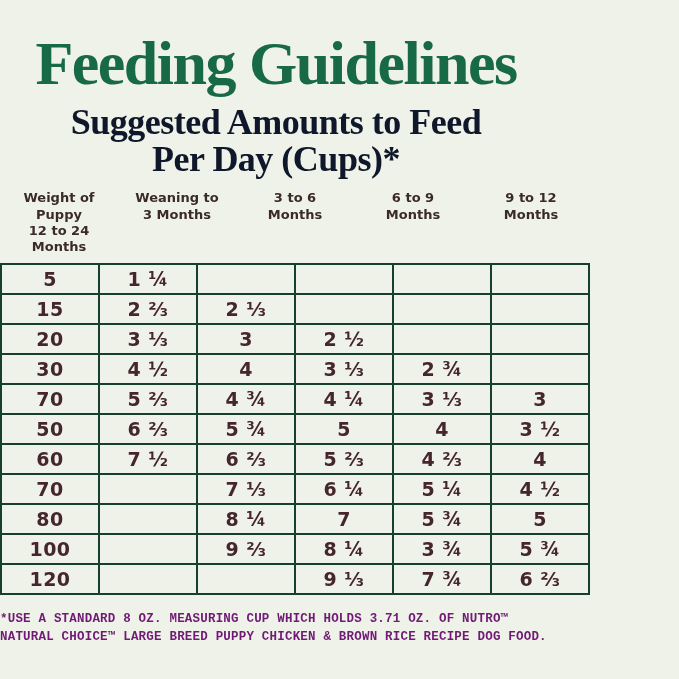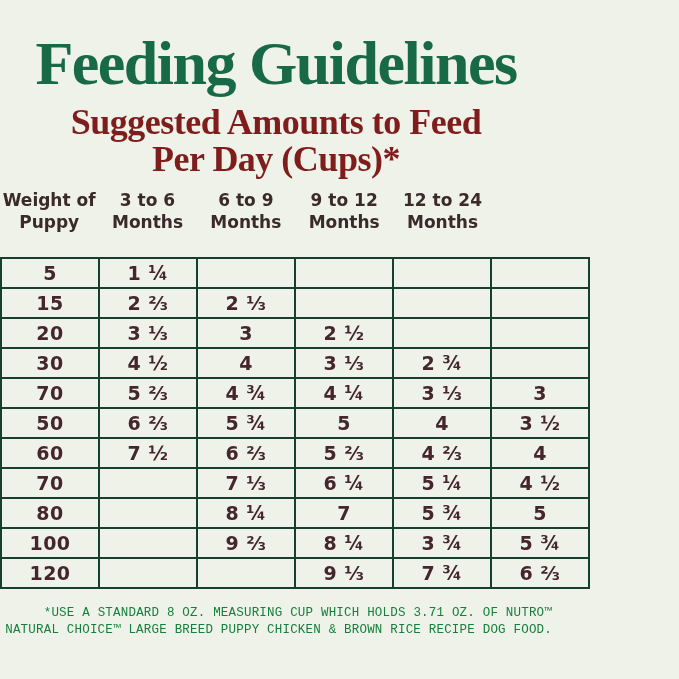--- a/index.html
+++ b/index.html
@@ -21,37 +21,37 @@
     letter-spacing: -1.5px;
     color: #186945;
   }
   .subtitle {
     text-align: center;
     font-family: "Liberation Serif", serif;
     font-weight: 700;
     font-size: 36px;
     line-height: 1.02;
     letter-spacing: -0.5px;
-    color: #7f1d1d;
+    color: #0f172a;
     margin-top: 10px;
   }
 
   .table-wrap { width: 590px; margin: 13px auto 0; }
 
   .header-row {
     display: grid;
-    grid-template-columns: repeat(6, 1fr);
+    grid-template-columns: repeat(5, 1fr);
     text-align: center;
     font-family: "DejaVu Sans", "Liberation Sans", sans-serif;
     font-weight: 700;
-    font-size: 17px;
+    font-size: 13px;
     line-height: 1.25;
     color: #3a2a28;
     white-space: pre-line;
-    margin-bottom: 24px;
+    margin-bottom: 8px;
   }
 
   table.feeding-table {
     width: 100%;
     border-collapse: collapse;
     table-layout: fixed;
   }
   table.feeding-table td {
     border: 2px solid #17402c;
     height: 28px;
@@ -60,44 +60,45 @@
     vertical-align: middle;
     font-family: "DejaVu Sans", "Liberation Sans", sans-serif;
     font-weight: 700;
     font-size: 19px;
     color: #45272b;
     letter-spacing: 0.5px;
   }
 
   .footnote {
     margin-top: 16px;
-    text-align: right;
+    text-align: left;
     font-family: "Liberation Mono", "DejaVu Sans Mono", monospace;
-    font-weight: 400;
+    font-weight: 700;
     font-size: 12.5px;
     line-height: 1.4;
-    color: #15803d;
+    color: #701a75;
     letter-spacing: 0.2px;
   }
 </style>
 </head>
 <body>
 
 <div class="page">
 
   <h1 class="title">Feeding Guidelines</h1>
 
   <div class="subtitle">
     <div>Suggested Amounts to Feed</div>
     <div>Per Day (Cups)*</div>
   </div>
 
   <div class="table-wrap">
     <div class="header-row"><div>Weight of
-Puppy</div><div>3 to 6
+Puppy</div><div>Weaning to
+3 Months</div><div>3 to 6
 Months</div><div>6 to 9
 Months</div><div>9 to 12
 Months</div><div>12 to 24
 Months</div></div>
 
     <table class="feeding-table">
       <tbody>
           <tr>
             <td>5</td>
             <td>1 ¼</td>

